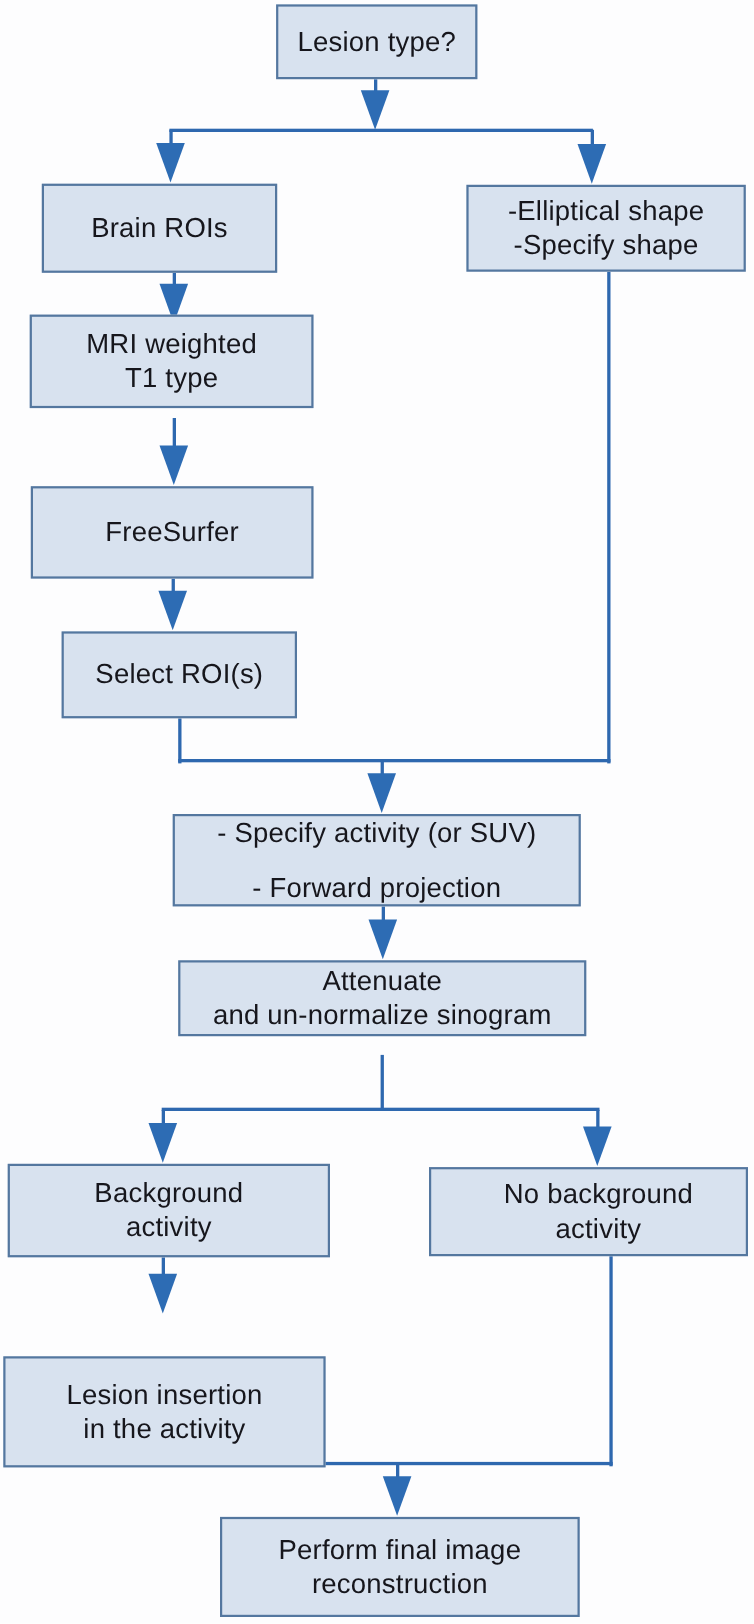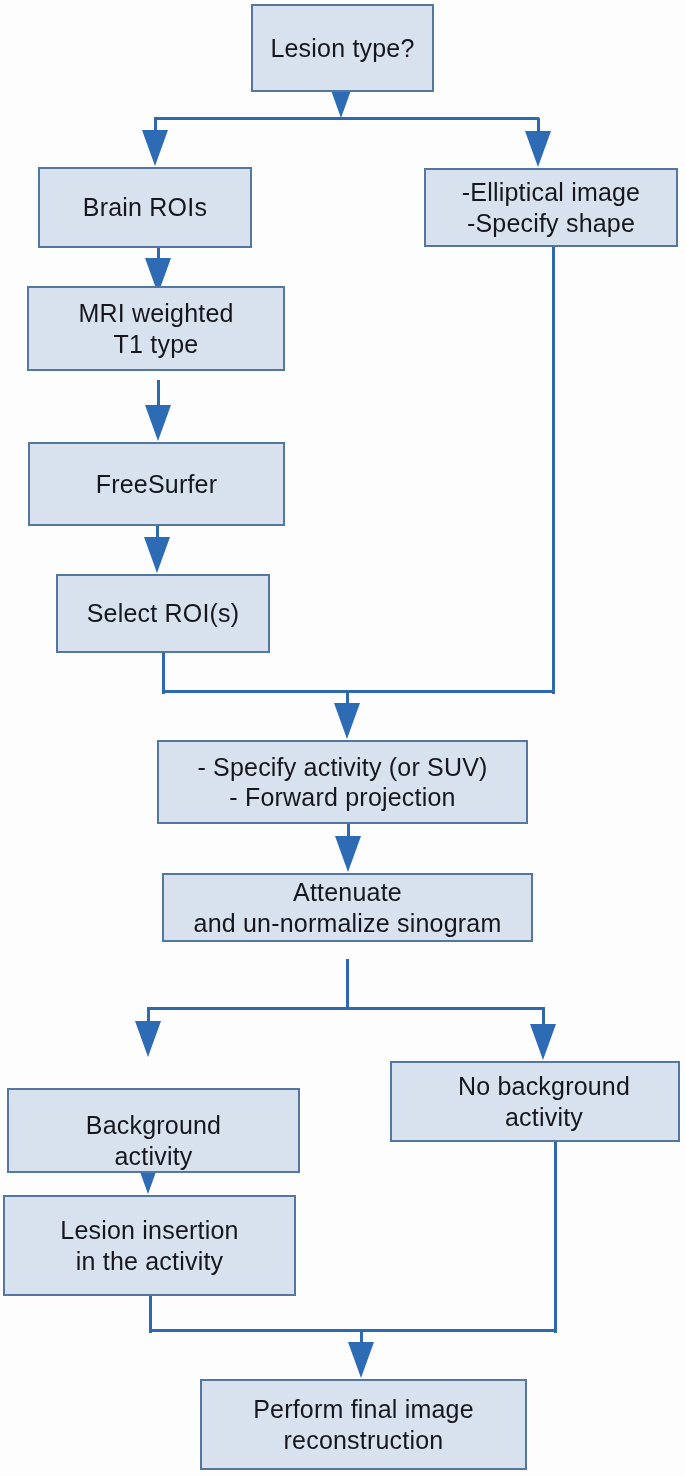--- a/index.html
+++ b/index.html
@@ -78,57 +78,57 @@
     <div class="vline" style="left: 346.5px; top: 824px; height: 18px;"></div>
     <div class="arrowhead" style="left: 335px; top: 836px;"></div>
     <div class="vline" style="left: 146.5px; top: 1009px; height: 18px;"></div>
     <div class="arrowhead" style="left: 135px; top: 1021px;"></div>
     <div class="vline" style="left: 541.5px; top: 1009px; height: 21px;"></div>
     <div class="arrowhead" style="left: 530px; top: 1024px;"></div>
     <div class="vline" style="left: 146.5px; top: 1143px; height: 21px;"></div>
     <div class="arrowhead" style="left: 135px; top: 1158px;"></div>
     <div class="vline" style="left: 359.5px; top: 1331px; height: 17px;"></div>
     <div class="arrowhead" style="left: 348px; top: 1342px;"></div>
-    <div class="node" style="left: 251px; top: 4px; width: 183px; height: 88px;">
+    <div class="node" style="left: 251px; top: 4px; width: 183px; height: 68px;">
       <span class="line">Lesion type?</span>
     </div>
     <div class="node" style="left: 38px; top: 167px; width: 214px; height: 81px;">
       <span class="line">Brain ROIs</span>
     </div>
     <div class="node" style="left: 424px; top: 168px; width: 254px; height: 79px;">
-      <span class="line">-Elliptical image</span>
+      <span class="line">-Elliptical shape</span>
       <span class="line">-Specify shape</span>
     </div>
     <div class="node" style="left: 27px; top: 286px; width: 258px; height: 85px;">
       <span class="line">MRI weighted</span>
       <span class="line">T1 type</span>
     </div>
     <div class="node" style="left: 28px; top: 442px; width: 257px; height: 84px;">
       <span class="line">FreeSurfer</span>
     </div>
     <div class="node" style="left: 56px; top: 574px; width: 214px; height: 79px;">
       <span class="line">Select ROI(s)</span>
     </div>
-    <div class="node" style="left: 157px; top: 740px; width: 371px; height: 84px;">
+    <div class="node" style="left: 157px; top: 740px; width: 371px; height: 84px; justify-content: space-between;">
       <span class="line">- Specify activity (or SUV)</span>
       <span class="line">- Forward projection</span>
     </div>
     <div class="node" style="left: 162px; top: 873px; width: 371px; height: 69px;">
       <span class="line">Attenuate</span>
       <span class="line">and un-normalize sinogram</span>
     </div>
-    <div class="node" style="left: 7px; top: 1088px; width: 293px; height: 85px; justify-content: flex-end;">
+    <div class="node" style="left: 7px; top: 1058px; width: 293px; height: 85px;">
       <span class="line">Background</span>
       <span class="line">activity</span>
     </div>
     <div class="node" style="left: 390px; top: 1061px; width: 290px; height: 81px; padding-left: 18px;">
       <span class="line">No background</span>
       <span class="line">activity</span>
     </div>
-    <div class="node" style="left: 3px; top: 1195px; width: 293px; height: 101px;">
+    <div class="node" style="left: 3px; top: 1233px; width: 293px; height: 101px;">
       <span class="line">Lesion insertion</span>
       <span class="line">in the activity</span>
     </div>
     <div class="node" style="left: 200px; top: 1379px; width: 327px; height: 91px;">
       <span class="line">Perform final image</span>
       <span class="line">reconstruction</span>
     </div>
   </div>
 
 </body></html>

